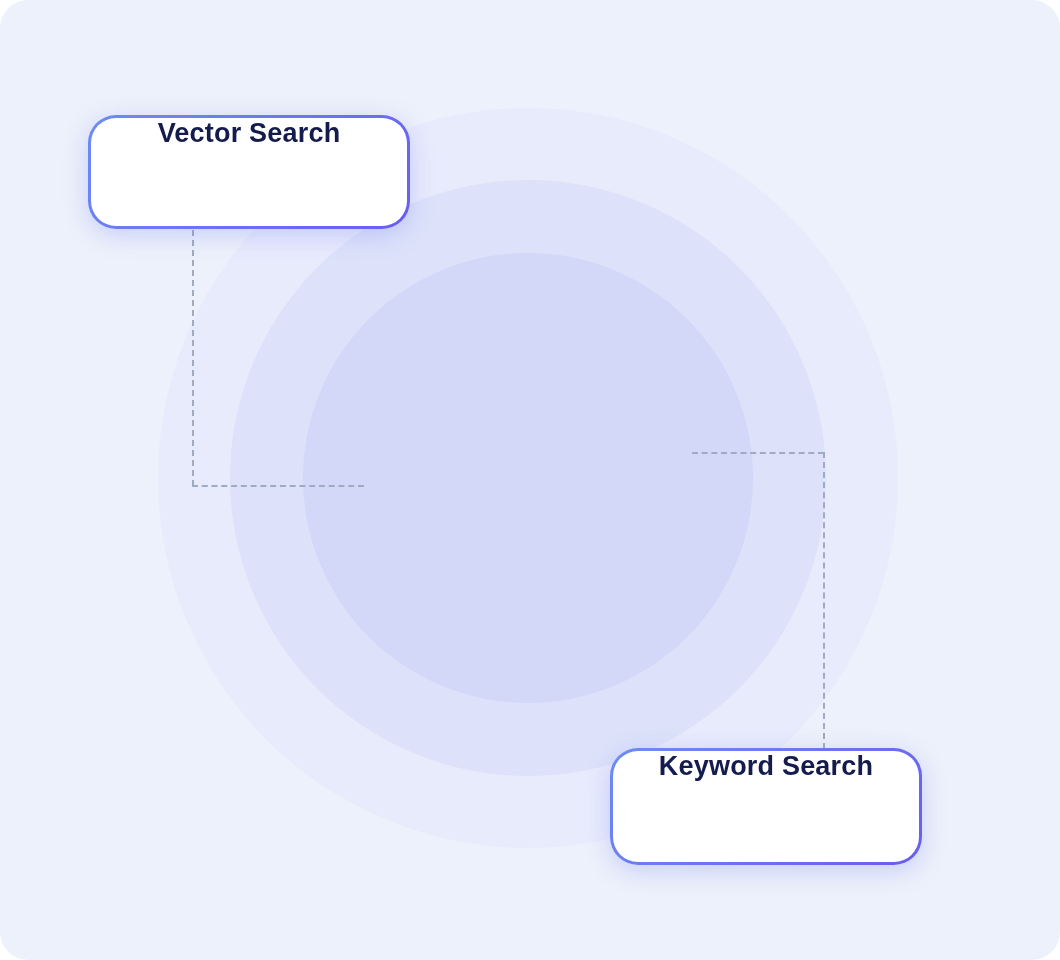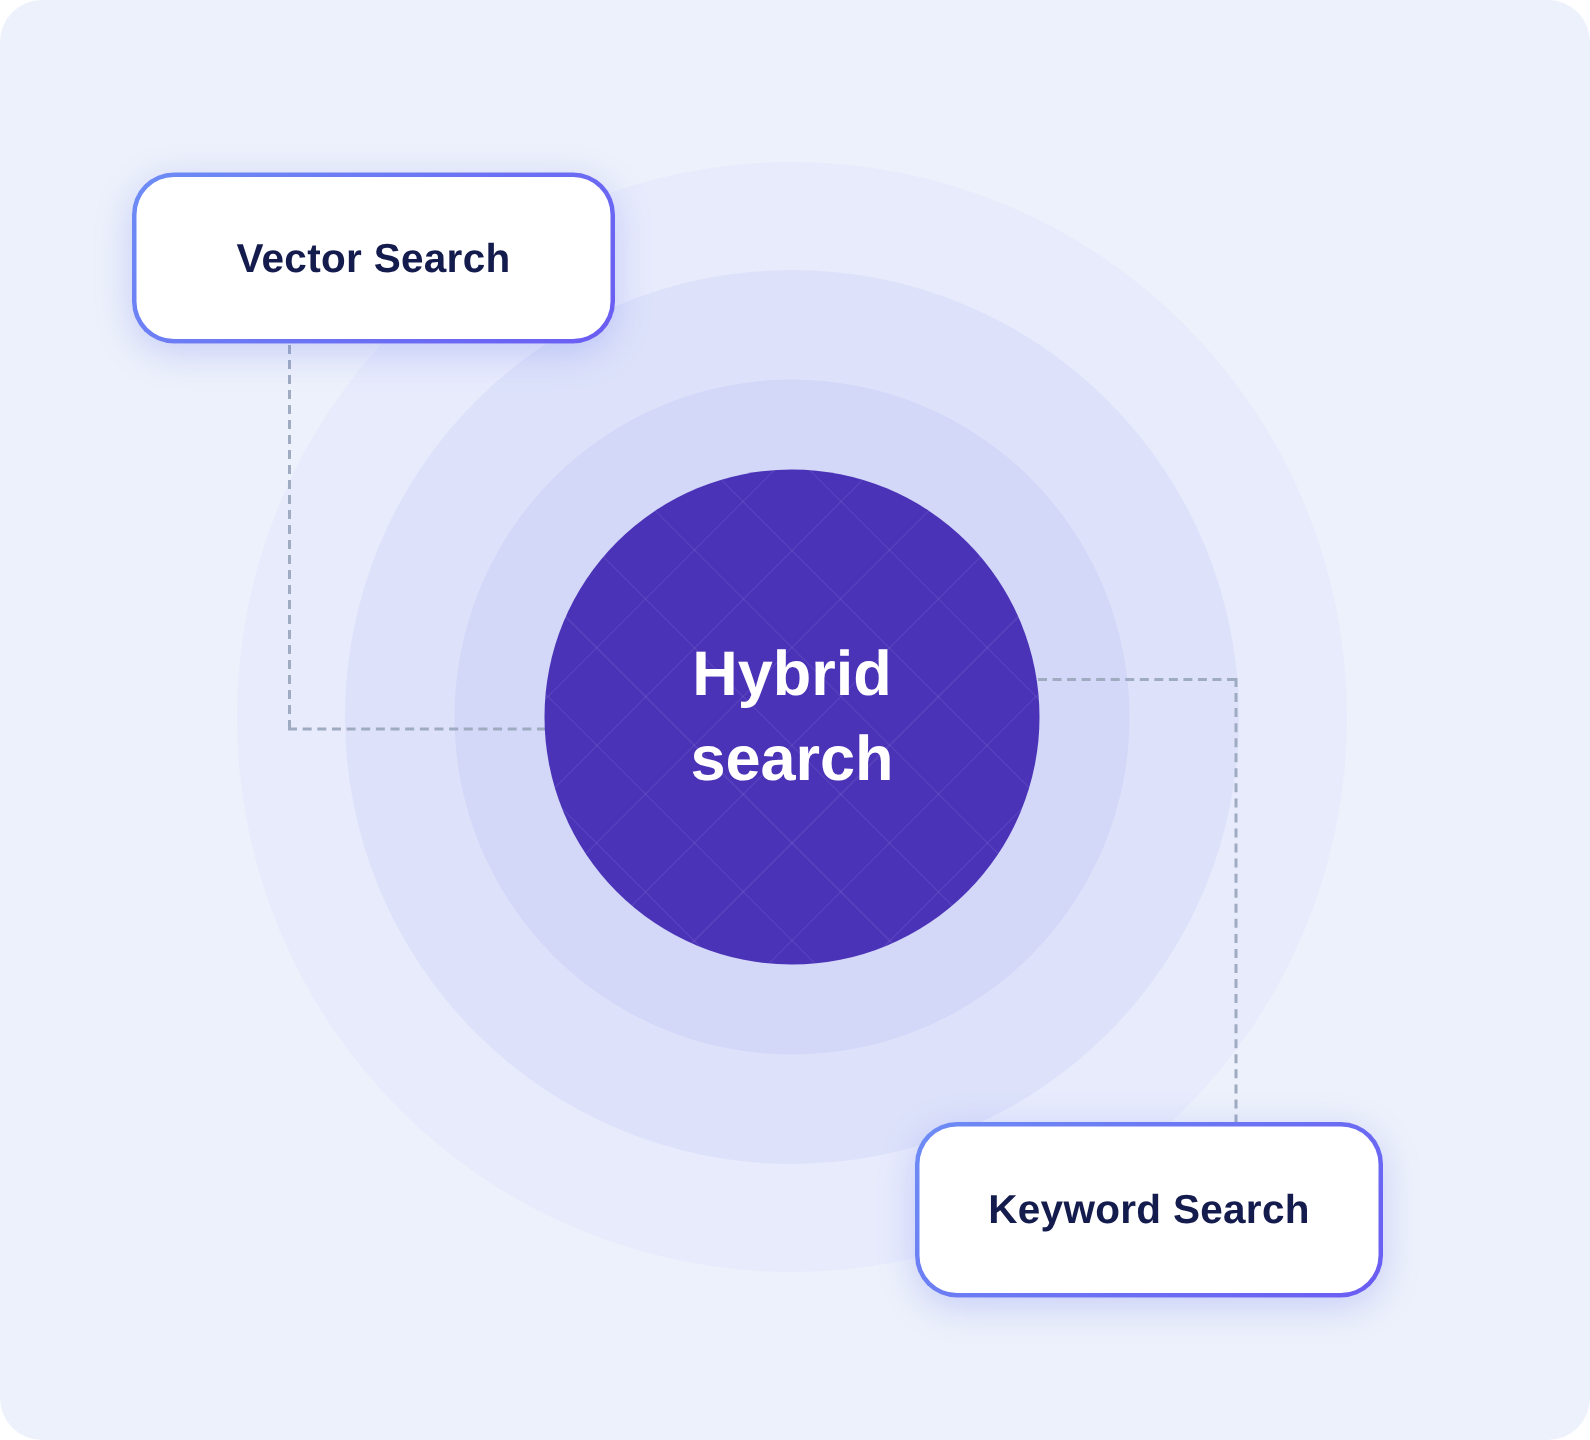--- a/index.html
+++ b/index.html
@@ -89,21 +89,21 @@
     border-radius: 28px;
     background: linear-gradient(135deg, var(--border-start), var(--border-end));
     box-shadow: 0 6px 24px rgba(100, 120, 240, 0.28);
   }
   .callout-inner {
     width: 100%;
     height: 100%;
     background: #ffffff;
     border-radius: 25px;
     display: flex;
-    align-items: center;
+    align-items: flex-start;
     justify-content: center;
   }
   .callout-label {
     color: var(--label-text);
     font-size: 27px;
     font-weight: 700;
     letter-spacing: 0.2px;
   }
   .callout-vector {
     left: 88px; top: 115px;
@@ -121,23 +121,20 @@
 
   <div class="ring ring-outer"></div>
   <div class="ring ring-middle"></div>
   <div class="ring ring-inner"></div>
 
   <div class="connector vline conn-vector-v"></div>
   <div class="connector hline conn-vector-h"></div>
   <div class="connector hline conn-keyword-h"></div>
   <div class="connector vline conn-keyword-v"></div>
 
-  <div class="core">
-    <div class="core-label">Hybrid search</div>
-  </div>
 
   <div class="callout callout-vector">
     <div class="callout-inner">
       <span class="callout-label">Vector Search</span>
     </div>
   </div>
 
   <div class="callout callout-keyword">
     <div class="callout-inner">
       <span class="callout-label">Keyword Search</span>

